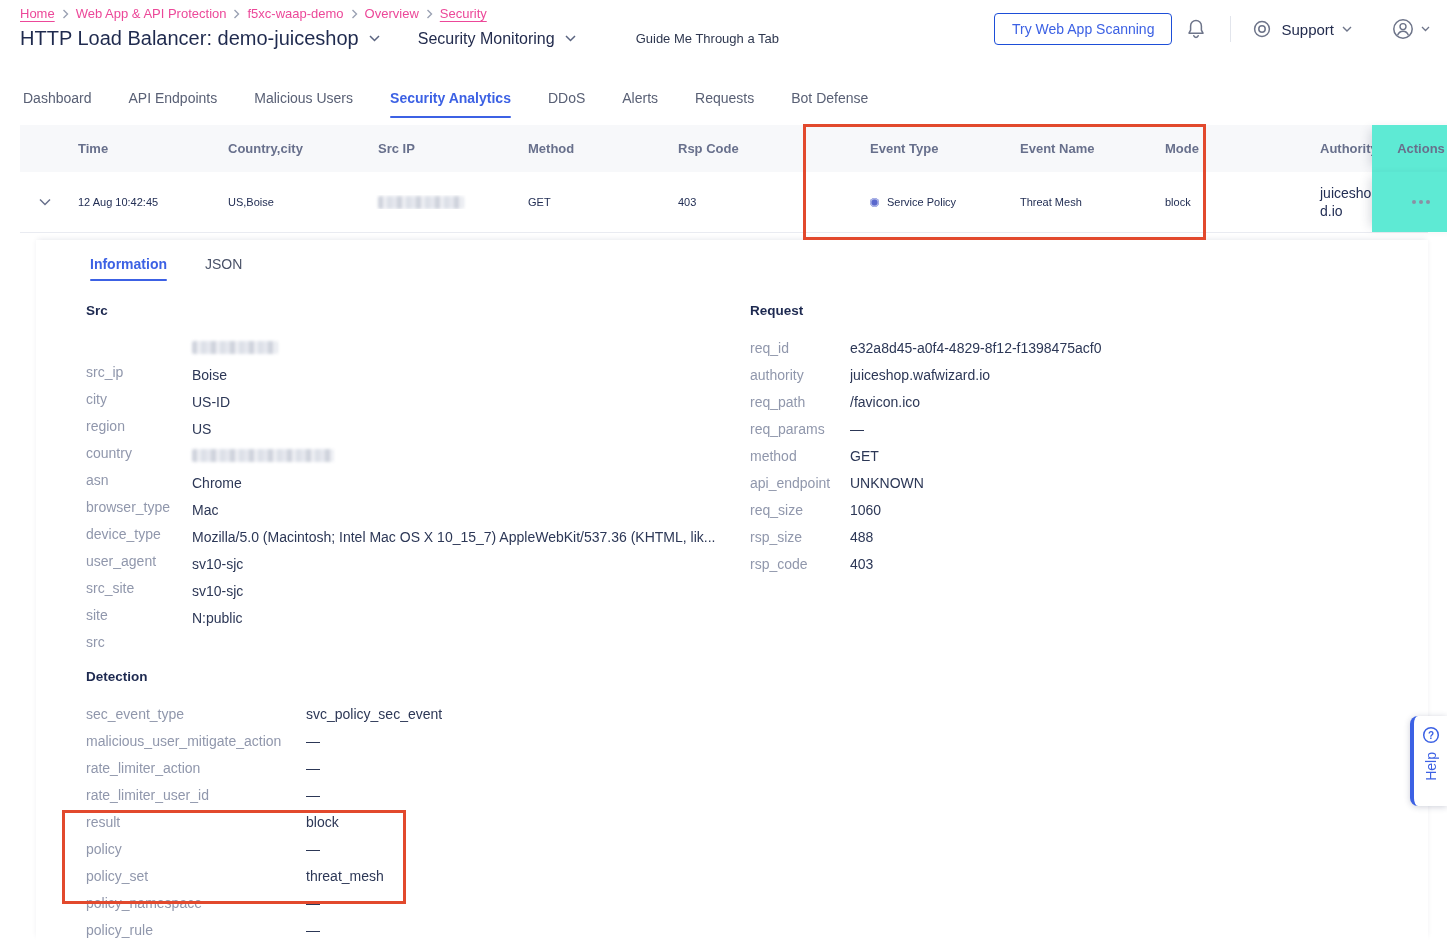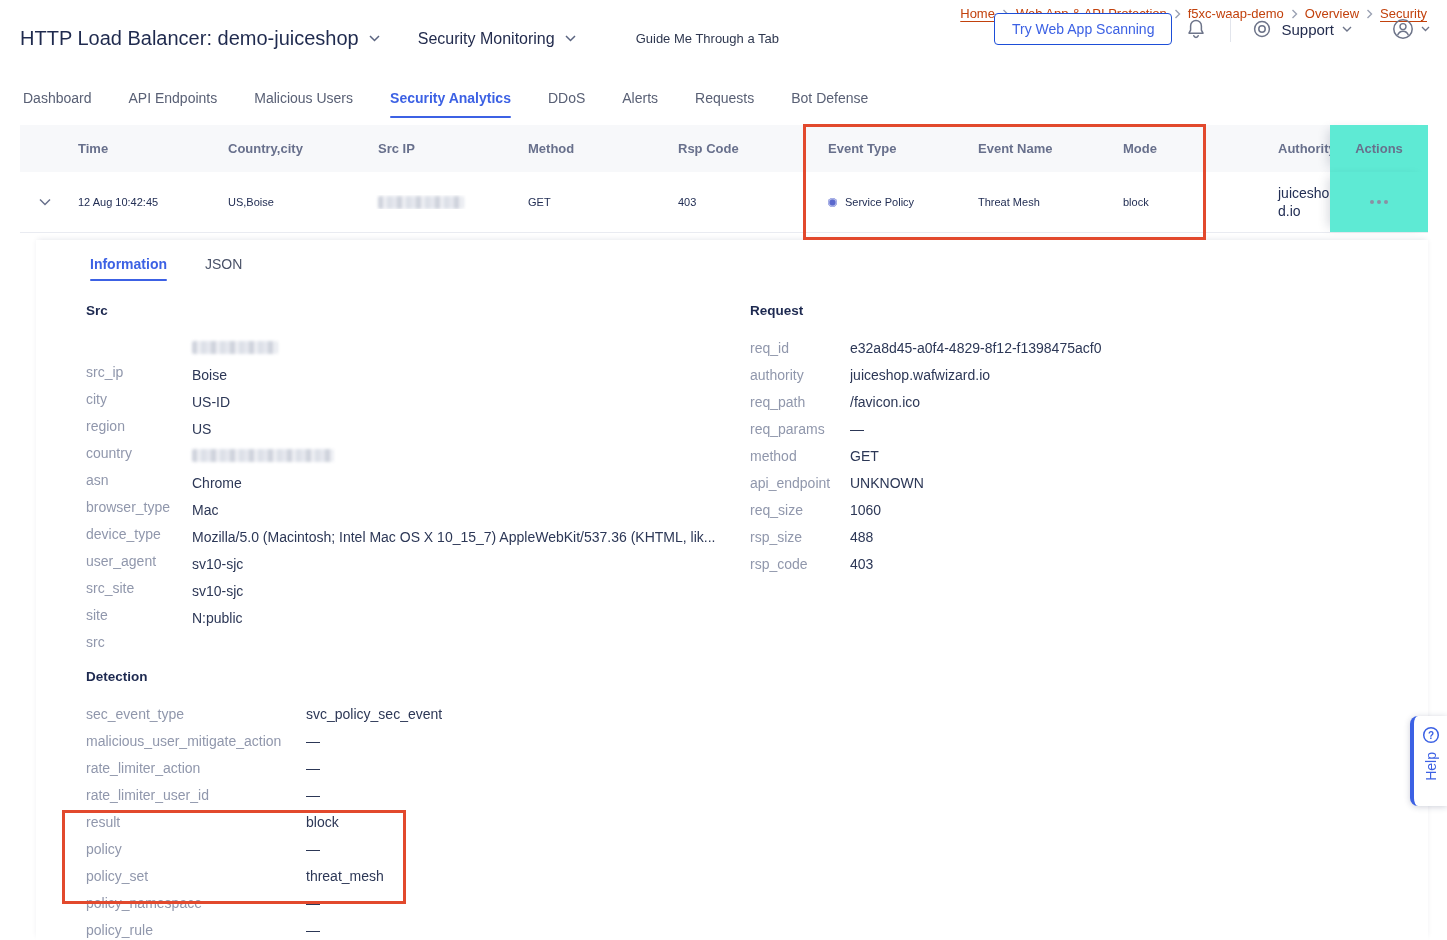--- a/index.html
+++ b/index.html
@@ -6,21 +6,21 @@
   body{
     width:1447px;height:940px;overflow:hidden;position:relative;
     background:#ffffff;
     font-family:"Liberation Sans", sans-serif;
     color:#222e54;
     -webkit-font-smoothing:antialiased;
   }
   svg{display:block;}
   
   .topbar{position:relative;padding:6px 20px 0 20px;height:56px;}
-  .breadcrumb{display:flex;align-items:center;gap:7px;font-size:13px;color:#c2410c;justify-content:flex-end;}
+  .breadcrumb{display:flex;align-items:center;gap:7px;font-size:13px;color:#ec4899;}
   .crumb{cursor:pointer;white-space:nowrap;}
   .crumb.underline{text-decoration:underline;text-underline-offset:3px;}
   .crumb-sep{color:#9aa1b3;display:flex;align-items:center;}
   .titlerow{display:flex;align-items:center;margin-top:6px;}
   .page-title{font-size:20px;font-weight:500;color:#1f2a4e;display:flex;align-items:center;gap:10px;cursor:pointer;}
   .mon-dd{font-size:16px;font-weight:500;color:#232c4e;display:flex;align-items:center;gap:10px;margin-left:38px;cursor:pointer;}
   .guide{font-size:13px;color:#2f3850;margin-left:60px;cursor:pointer;}
   .chev{color:#5a6480;}
   .top-right{position:absolute;right:17px;top:13px;display:flex;align-items:center;}
   .try-btn{border:1px solid #1d4ed8;color:#3c61e4;background:#fff;border-radius:4px;
@@ -39,21 +39,21 @@
   .thead{display:flex;background:#f7f8fa;height:47px;align-items:center;}
   .trow{display:flex;background:#fff;height:60px;align-items:center;border-bottom:1px solid #e9ebf1;}
   .th{font-size:13px;font-weight:700;color:#68708c;padding:0 8px;box-sizing:border-box;white-space:nowrap;overflow:hidden;}
   .td{font-size:11px;color:#222e54;padding:0 8px;box-sizing:border-box;white-space:nowrap;overflow:hidden;}
   .c0{width:50px;flex:none;display:flex;justify-content:center;}
   .c1{width:150px;flex:none;}
   .c2{width:150px;flex:none;}
   .c3{width:150px;flex:none;}
   .c4{width:150px;flex:none;}
   .c5{width:150px;flex:none;}
-  .c6{width:150px;flex:none;}
+  .c6{width:150px;flex:none;margin-left:42px;}
   .c7{width:145px;flex:none;}
   .c8{width:155px;flex:none;}
   .c9{width:60px;flex:none;padding:0 0 0 8px;}
   .c10{width:98px;flex:none;background:#5eead4;box-shadow:-7px 0 10px -5px rgba(40,50,80,.18);display:flex;align-items:center;justify-content:center;align-self:stretch;}
   .auth-cell{white-space:normal;line-height:18px;font-size:14px;overflow:hidden;}
   .evt-dot{display:inline-block;width:9px;height:9px;border-radius:50%;background:#5a68cd;box-shadow:0 0 0 1.5px #aeb6e8 inset;margin-right:8px;vertical-align:-1px;}
   .expand-chev{color:#68708c;cursor:pointer;}
   .more-dots{display:flex;gap:3px;cursor:pointer;}
   .more-dots i{width:4px;height:4px;border-radius:50%;background:#8a90a3;display:block;}
   

